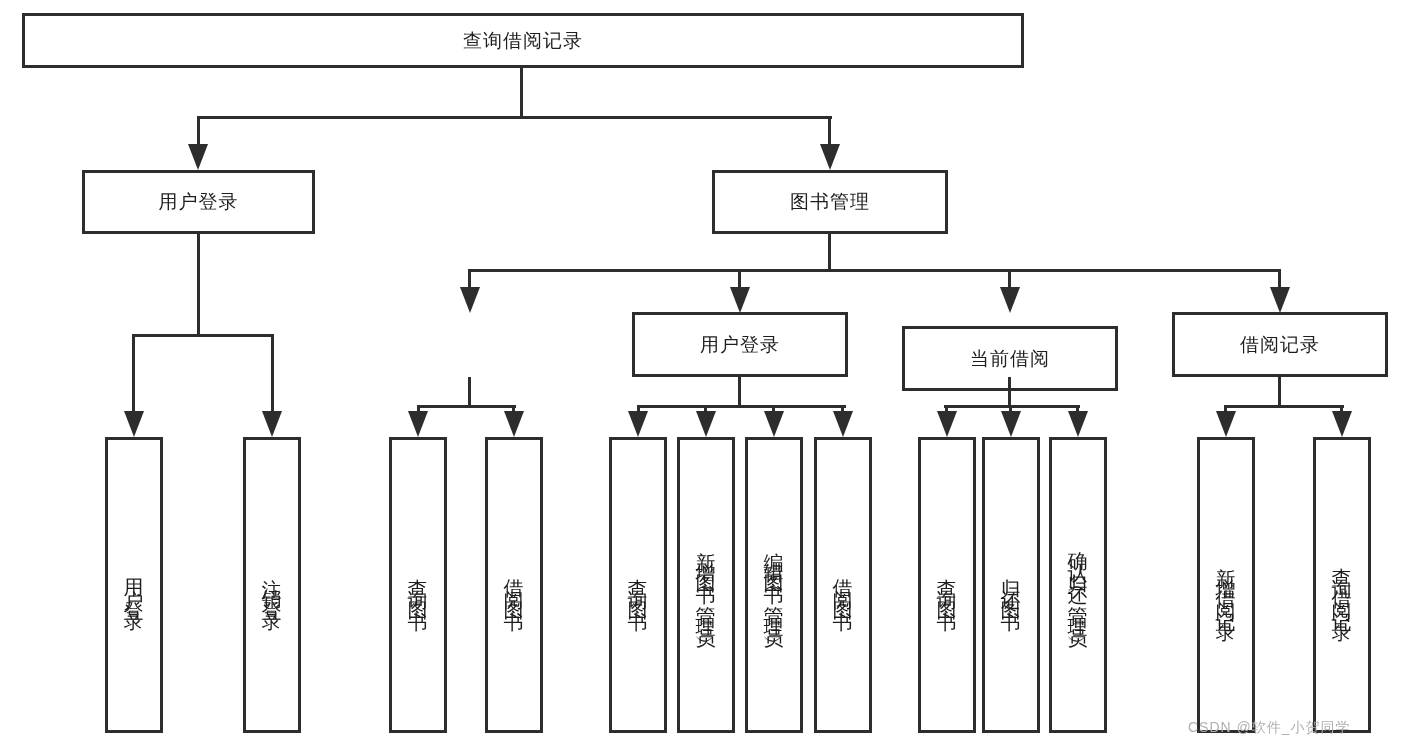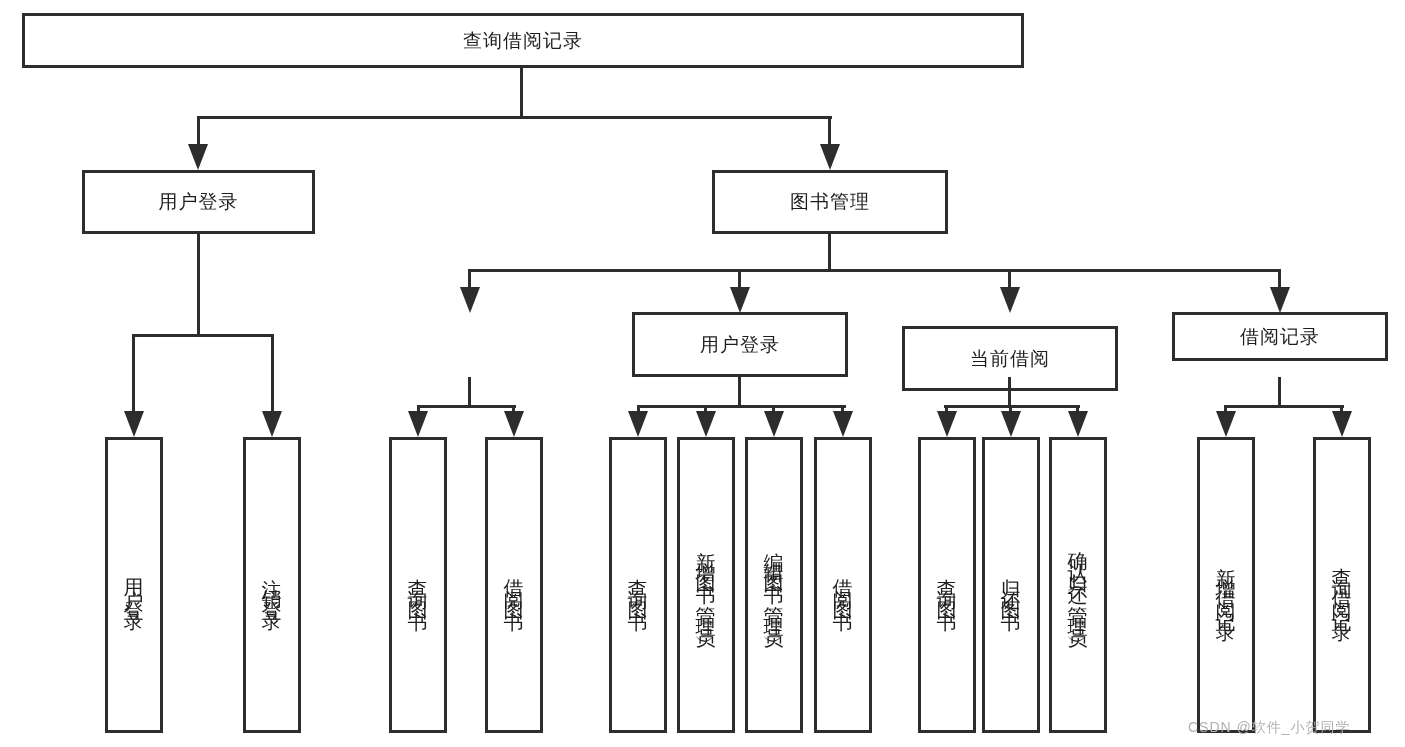--- a/index.html
+++ b/index.html
@@ -96,21 +96,21 @@
   <div class="tri" style="left:730px;top:287px;"></div>
   <div class="tri" style="left:1000px;top:287px;"></div>
   <div class="tri" style="left:1270px;top:287px;"></div>
 
   <div class="box" style="left:632px;top:312px;width:216px;height:65px;">
     <span class="lbl">用户登录</span>
   </div>
   <div class="box" style="left:902px;top:326px;width:216px;height:65px;">
     <span class="lbl">当前借阅</span>
   </div>
-  <div class="box" style="left:1172px;top:312px;width:216px;height:49px;">
+  <div class="box" style="left:1172px;top:312px;width:216px;height:65px;">
     <span class="lbl">借阅记录</span>
   </div>
 
   <div class="vl" style="left:468px;top:377px;height:30px;"></div>
   <div class="hl" style="left:417px;top:405px;width:99px;"></div>
   <div class="vl" style="left:417px;top:405px;height:9px;"></div>
   <div class="vl" style="left:512px;top:405px;height:9px;"></div>
   <div class="tri" style="left:408px;top:411px;"></div>
   <div class="tri" style="left:504px;top:411px;"></div>
 

